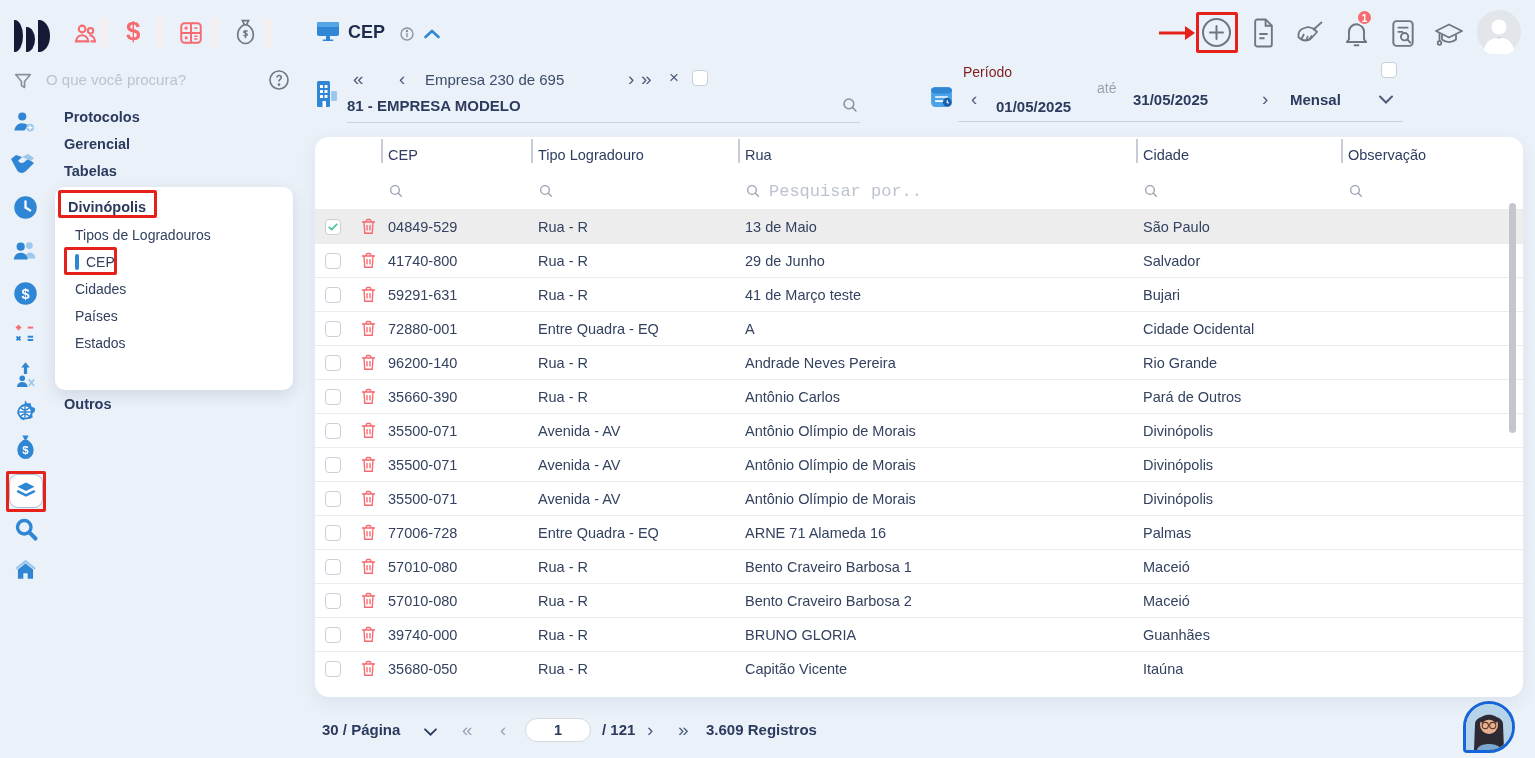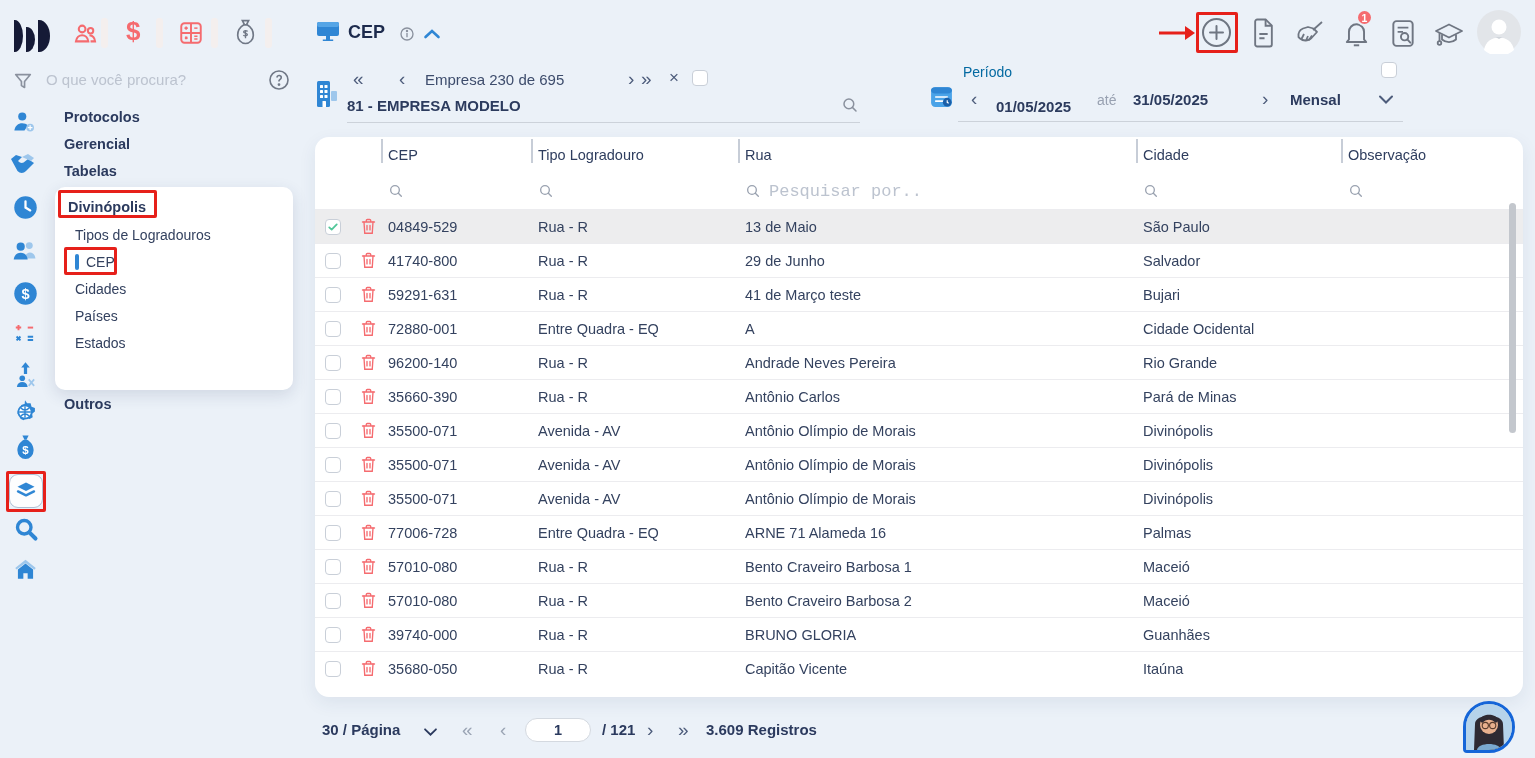--- a/index.html
+++ b/index.html
@@ -274,24 +274,24 @@
 
   <div class="abs" style="left:929px;top:84px">
     <svg width="25" height="25" viewBox="0 0 24 24">
         <rect x="2" y="3" width="20" height="19" rx="4" fill="#4aa3e8"></rect>
         <rect x="2" y="3" width="20" height="6" rx="4" fill="#2f86d4"></rect>
         <path d="M6.5 12.5h11M6.5 16.5h7" stroke="#fff" stroke-width="1.6" stroke-linecap="round"></path>
         <circle cx="17.5" cy="17.5" r="4.2" fill="#1b5fa8"></circle>
         <path d="M17.5 15.6v2l1.4.9" stroke="#fff" stroke-width="1.1" fill="none"></path>
       </svg>
   </div>
-  <div class="abs gray-txt" style="left:963px;top:64px;color:#0369a1">Período</div>
+  <div class="abs gray-txt" style="left:963px;top:64px;color:#7f1d1d">Período</div>
   <div class="abs nav-glyph" style="left:971px;top:89px">‹</div>
   <div class="abs date-txt" style="left:996px;top:98px">01/05/2025</div>
-  <div class="abs gray-txt" style="left:1097px;top:92px">até</div>
+  <div class="abs gray-txt" style="left:1097px;top:80px">até</div>
   <div class="abs date-txt" style="left:1133px;top:91px">31/05/2025</div>
   <div class="abs nav-glyph" style="left:1262px;top:89px">›</div>
   <div class="abs date-txt" style="left:1290px;top:91px">Mensal</div>
   <div class="abs" style="left:1378px;top:94px">
     <svg width="16" height="11" viewBox="0 0 16 11" fill="none" stroke="#4d5c7b" stroke-width="2" stroke-linecap="round">
         <path d="M2 2.5l6 6 6-6"></path>
       </svg>
   </div>
   <div class="abs checkbox" style="left:1381px;top:62px"></div>
   <div class="abs underline" style="left:958px;top:121px;width:445px"></div>
@@ -499,21 +499,21 @@
       <div style="display:flex;justify-content:center">
         <svg width="15" height="17" viewBox="0 0 20 22" fill="none" stroke="#f56b6f" stroke-width="1.8" stroke-linecap="round">
               <path d="M2 5h16M7 5V3a1.4 1.4 0 011.4-1.3h3.2A1.4 1.4 0 0113 3v2"></path>
               <path d="M4 5l1 15h10l1-15"></path>
               <path d="M8 9.5v6M12 9.5v6"></path>
             </svg>
       </div>
       <div class="cell">35660-390</div>
       <div class="cell">Rua - R</div>
       <div class="cell">Antônio Carlos</div>
-      <div class="cell">Pará de Minas</div>
+      <div class="cell">Pará de Outros</div>
       <div class="cell"></div>
     </div>
 
     <div class="grid-row trow">
       <div class="checkbox rowchk" style="display:flex;align-items:center;justify-content:center">
         
       </div>
       <div style="display:flex;justify-content:center">
         <svg width="15" height="17" viewBox="0 0 20 22" fill="none" stroke="#f56b6f" stroke-width="1.8" stroke-linecap="round">
               <path d="M2 5h16M7 5V3a1.4 1.4 0 011.4-1.3h3.2A1.4 1.4 0 0113 3v2"></path>

